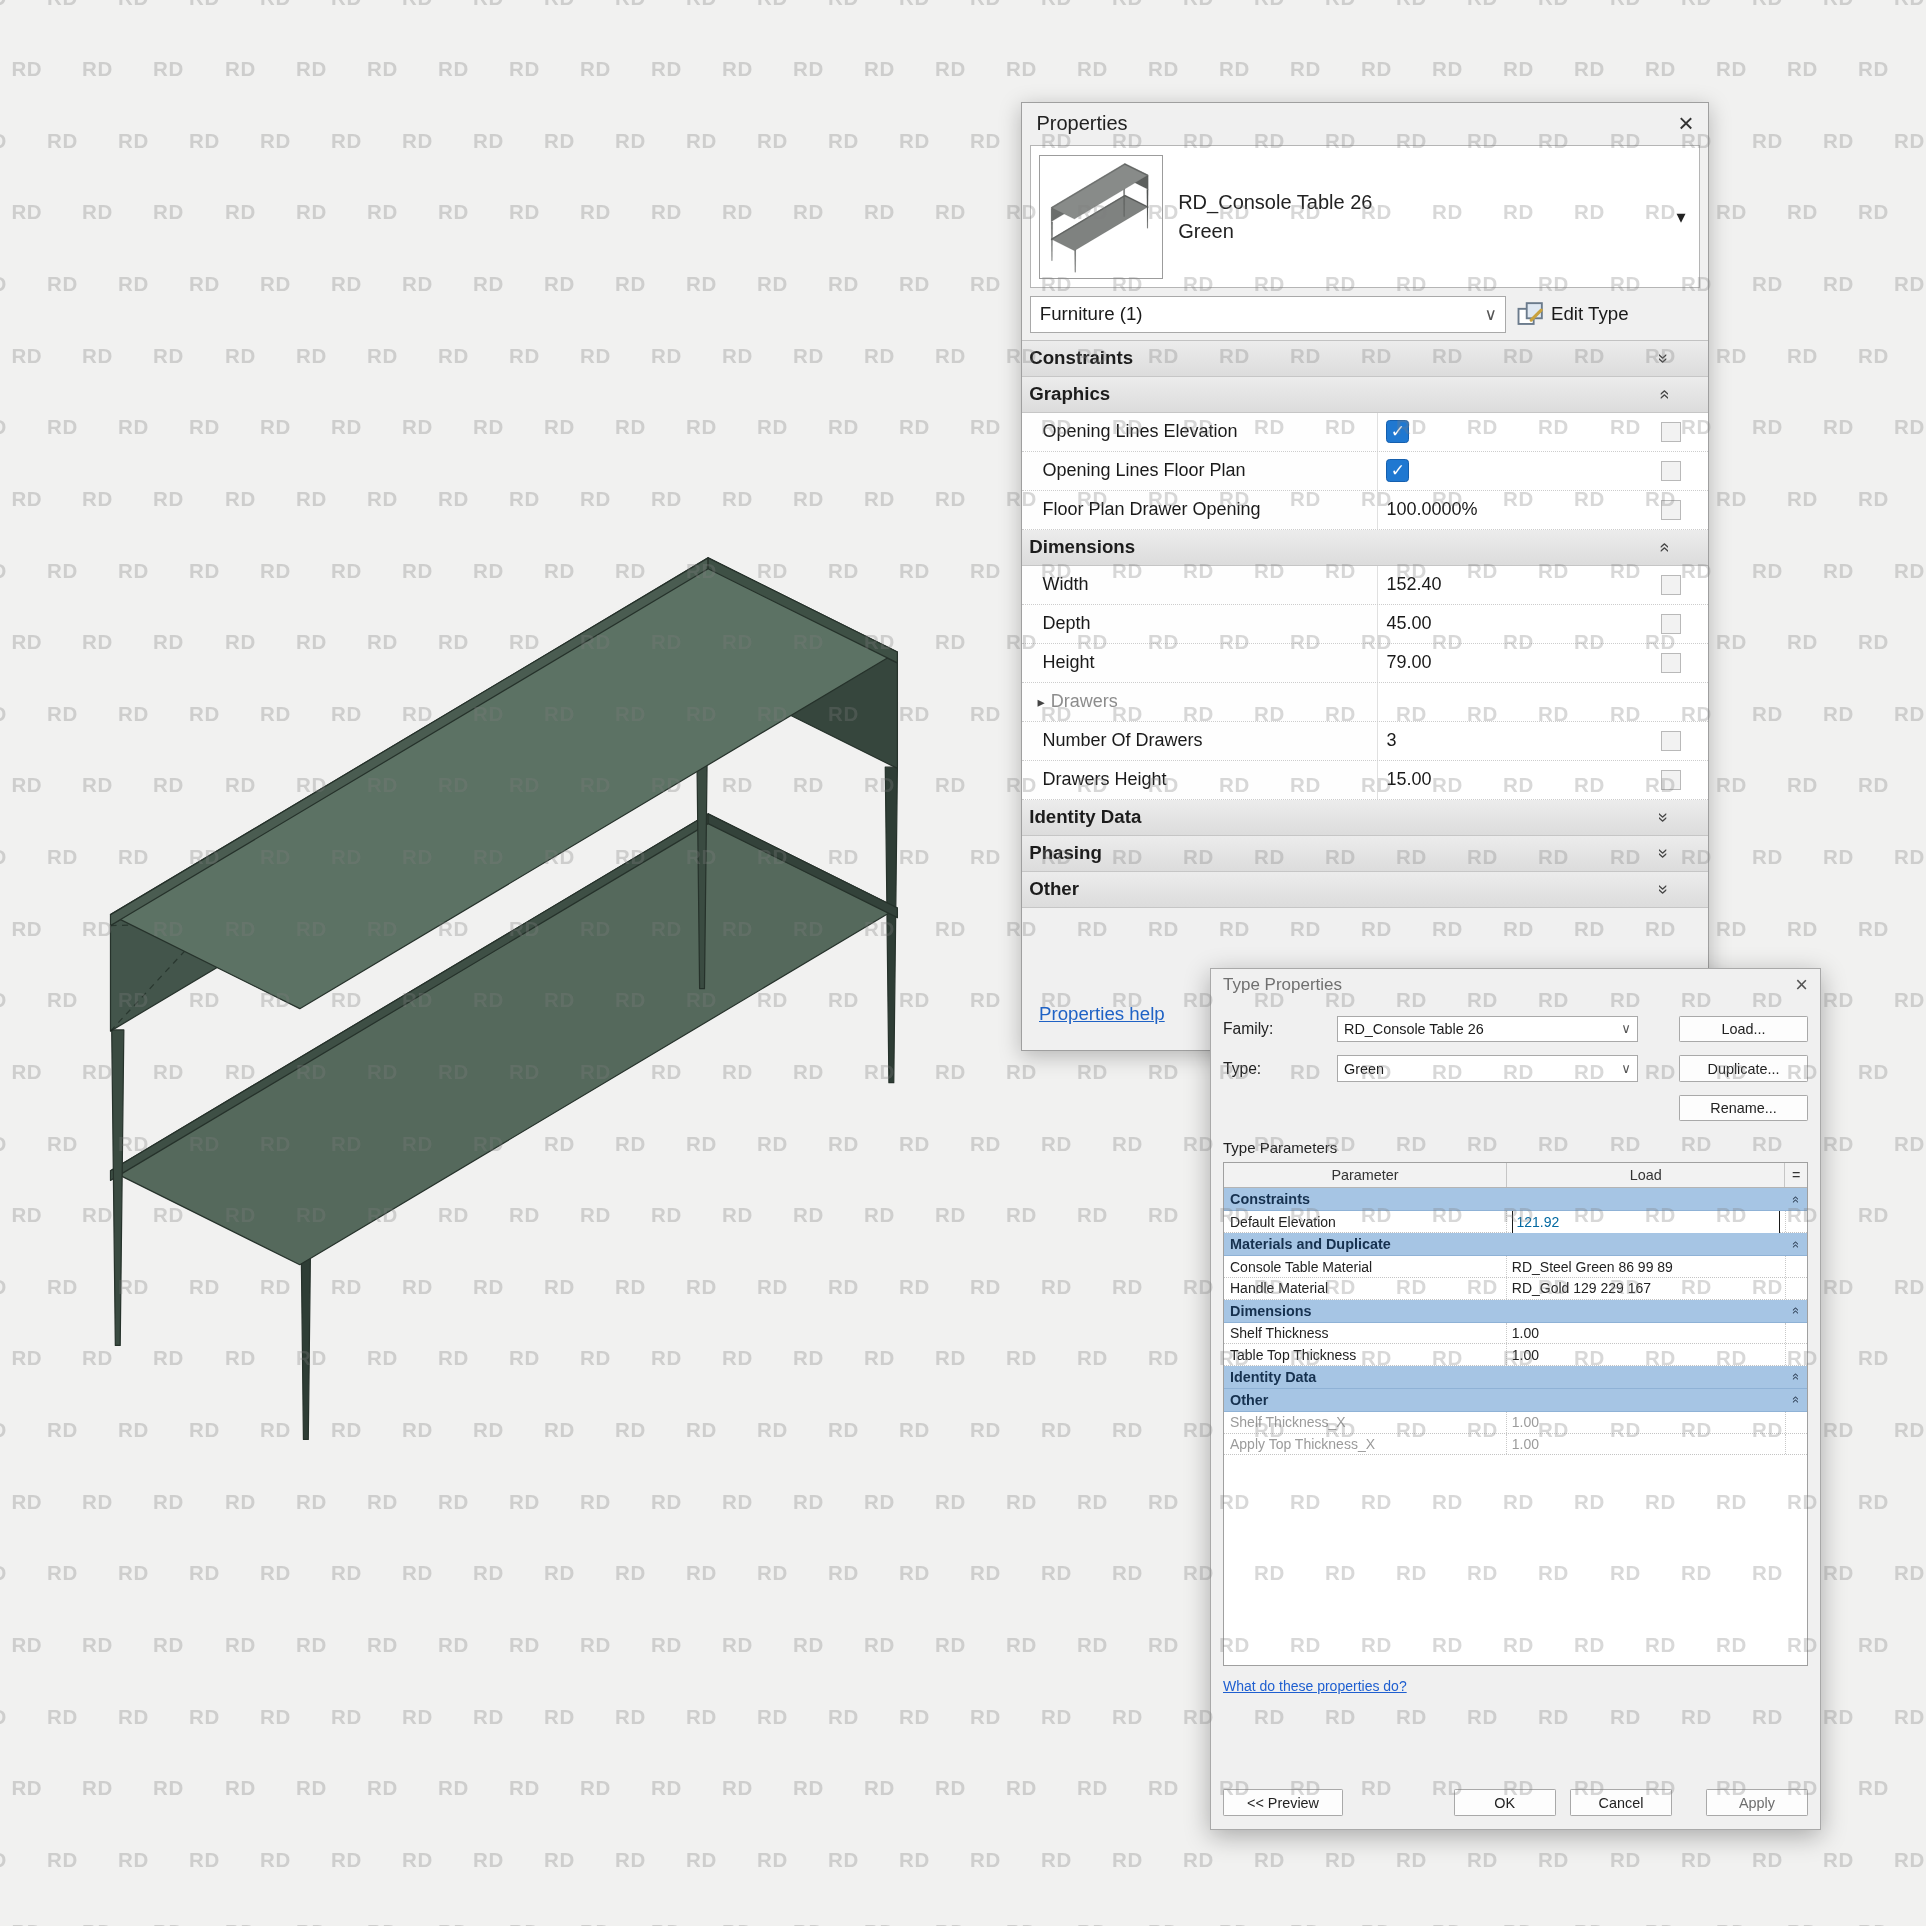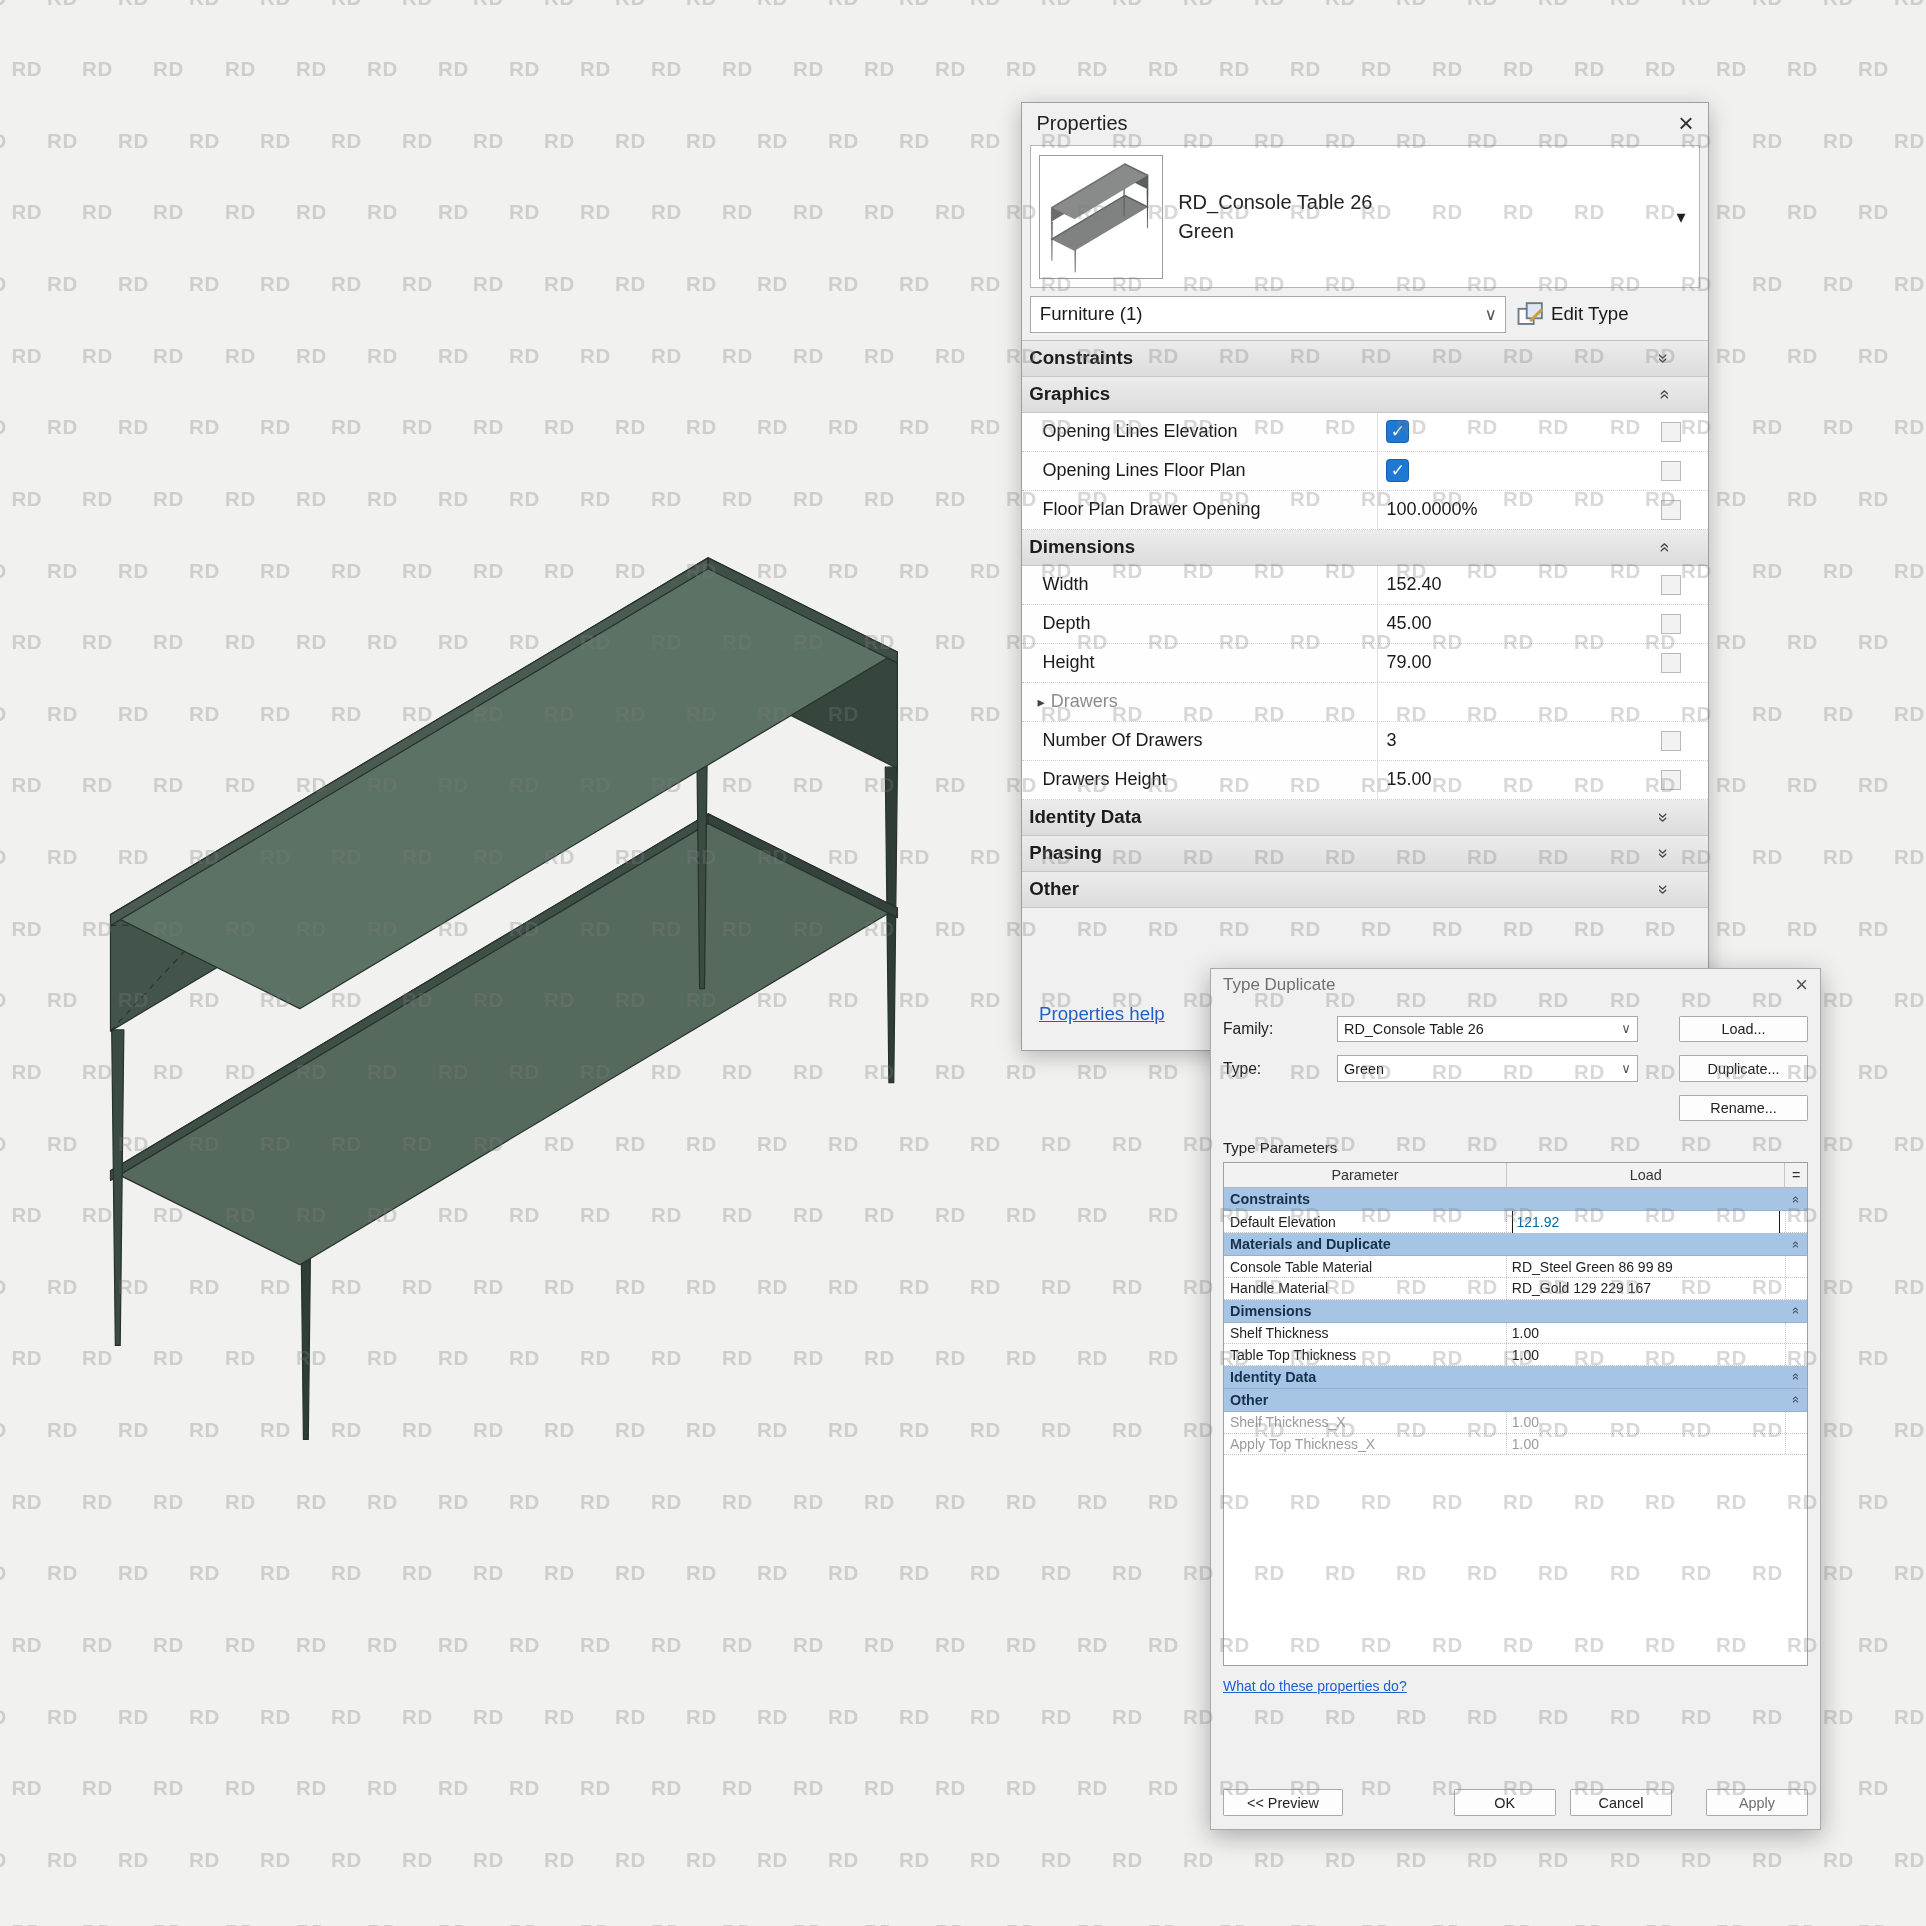--- a/index.html
+++ b/index.html
@@ -295,21 +295,21 @@
           <span class="pg-group-label">Other</span>
           <span class="chev">»</span>
         </div>
       </div>
 
     <a class="pp-help">Properties help</a>
   </section>
 
   <section class="type-dialog">
     <div class="td-title">
-      <span class="t">Type Duplicate</span>
+      <span class="t">Type Properties</span>
       <span class="close-btn">×</span>
     </div>
 
     <div class="td-row first">
       <span class="td-label">Family:</span>
       <div class="td-combo">
         <span class="txt">RD_Console Table 26</span>
         <span class="arr">∨</span>
       </div>
       <button class="btn td-load">Load...</button>

